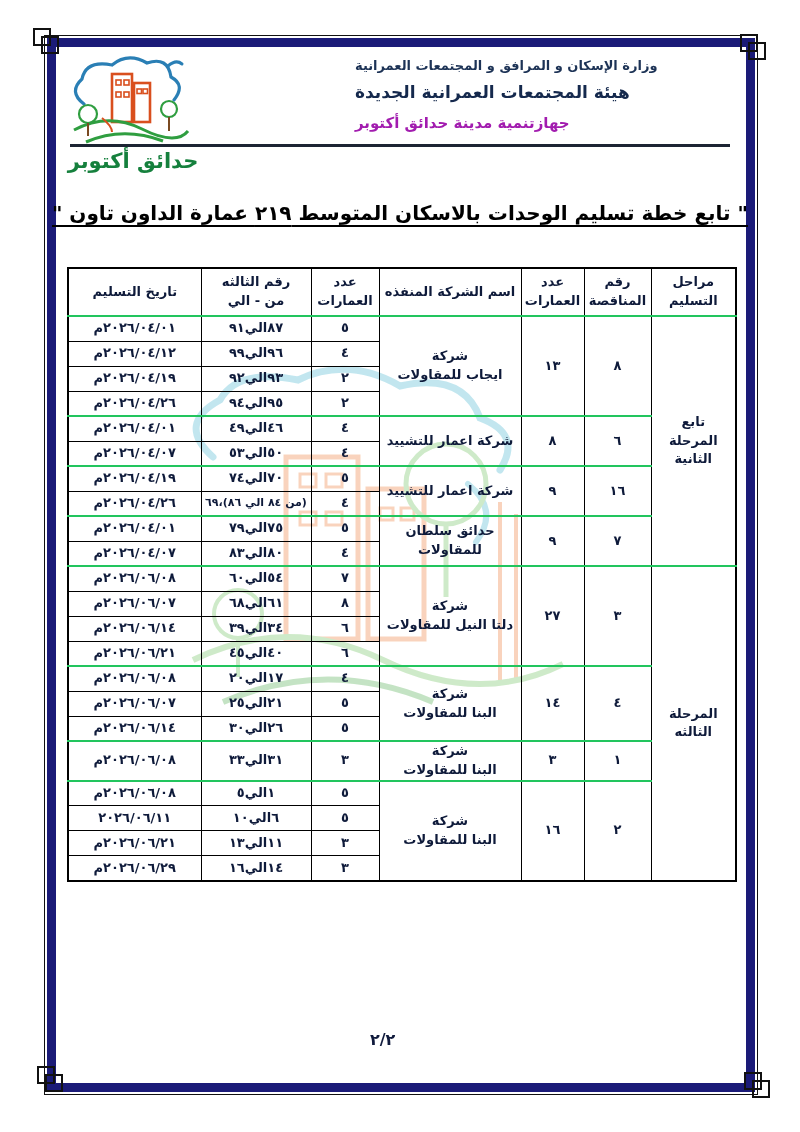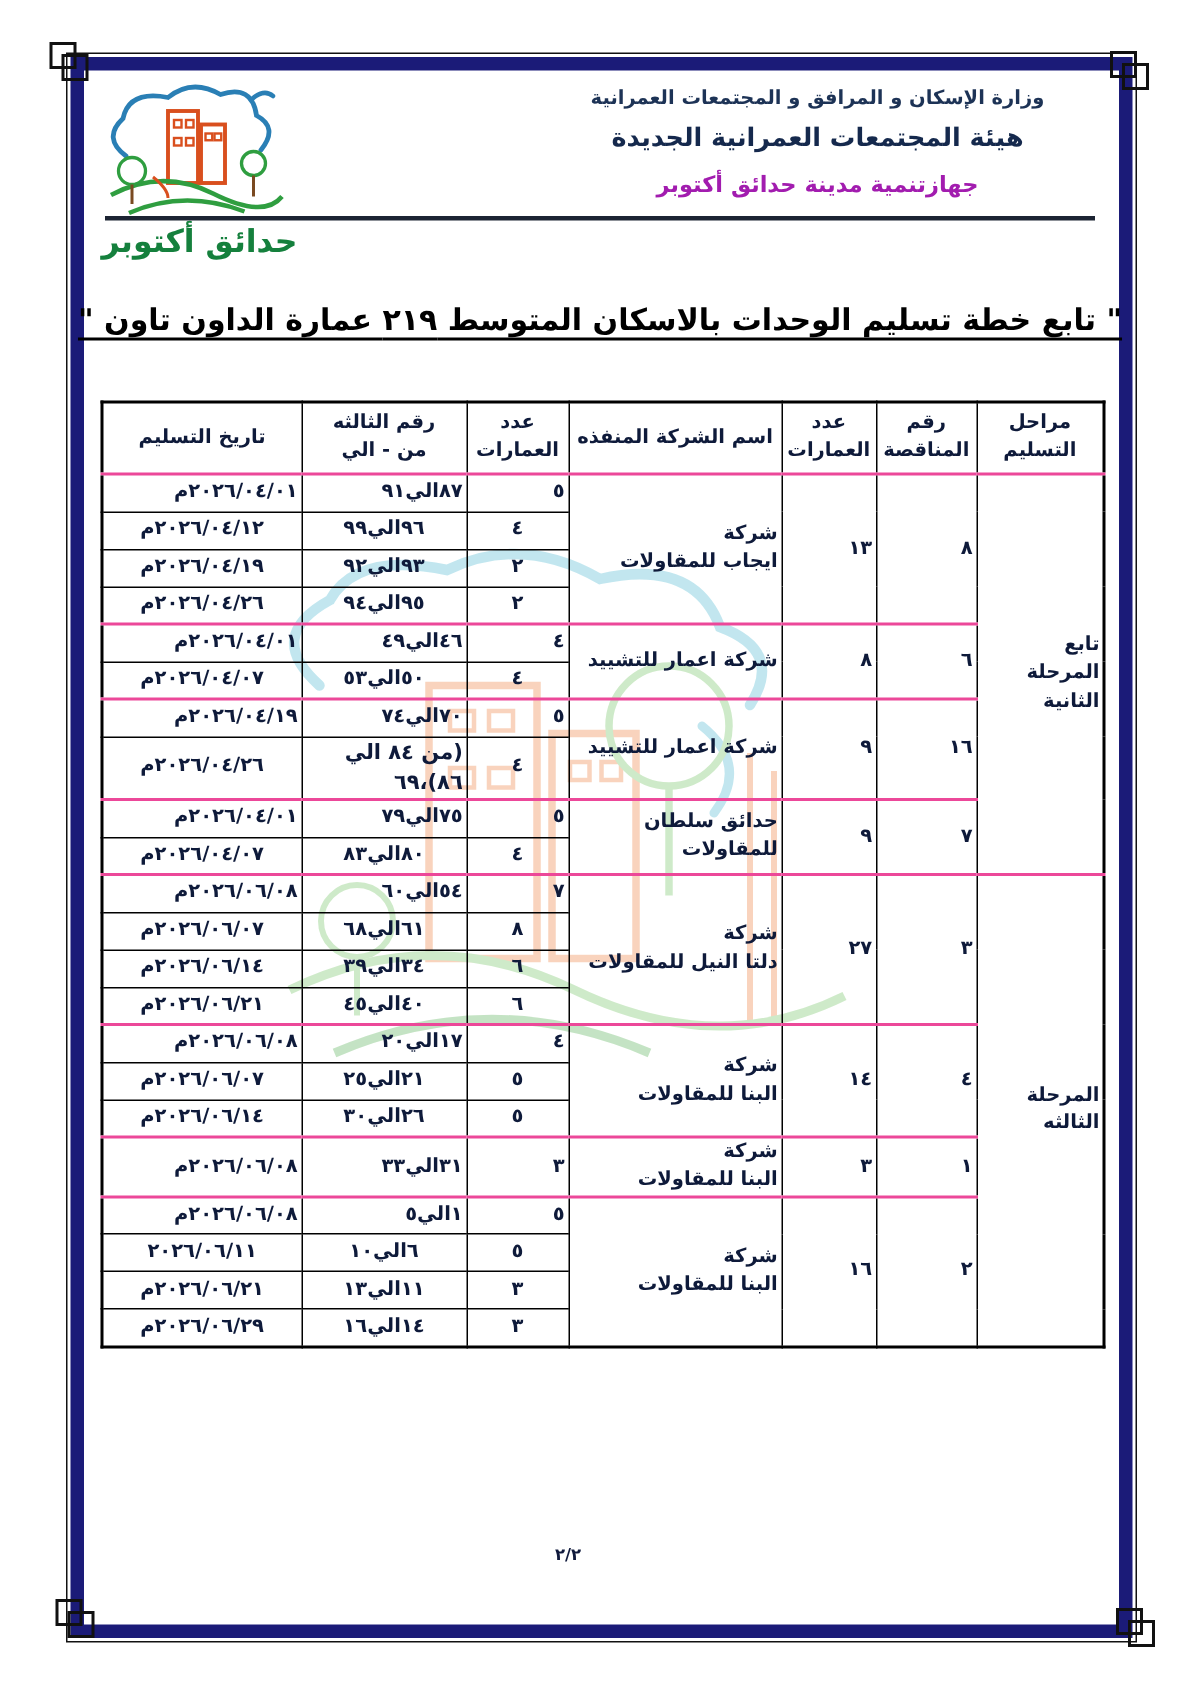--- a/index.html
+++ b/index.html
@@ -12,21 +12,21 @@
   .corner::before,.corner::after{content:"";position:absolute;border:2px solid #111;background:transparent;}
   .corner::before{left:0;top:0;width:14px;height:14px;}
   .corner::after{left:8px;top:8px;width:14px;height:14px;}
   .c-tl{left:33px;top:28px;} .c-tr{left:740px;top:34px;}
   .c-bl{left:37px;top:1066px;} .c-br{left:744px;top:1072px;}
 
   
   .logo{position:absolute;left:68px;top:52px;}
   .brand{position:absolute;left:58px;top:149px;width:150px;text-align:center;
          font-size:21px;font-weight:bold;color:#15803d;letter-spacing:1px;}
-  .header-text{position:absolute;left:355px;top:58px;width:380px;text-align:center;}
+  .header-text{position:absolute;left:355px;top:58px;width:380px;text-align:left;}
   .h-line1{font-size:13px;font-weight:bold;color:#1d3356;margin-bottom:9px;}
   .h-line2{font-size:17px;font-weight:bold;color:#15294d;margin-bottom:12px;}
   .h-line3{font-size:15px;font-weight:bold;color:#a21caf;}
   .divider{position:absolute;left:70px;top:144px;width:660px;height:3px;background:#1c2433;}
 
   
   .title{position:absolute;left:0;top:201px;width:100%;text-align:center;
          font-size:20px;font-weight:bold;color:#000;direction:rtl;}
   .title span{text-decoration:underline;text-decoration-thickness:2px;text-underline-offset:5px;}
 
@@ -36,26 +36,26 @@
   
   table.sched{position:absolute;left:67px;top:267px;width:668px;z-index:1;
         border-collapse:collapse;table-layout:fixed;direction:rtl;
         font-size:13px;font-weight:bold;color:#0e1a3a;background:transparent;}
   table.sched th,table.sched td{border:1px solid #000;text-align:center;vertical-align:middle;
         padding:0 2px;white-space:pre-line;line-height:1.45;background:transparent;}
   table.sched{border:2px solid #000;}
   table.sched thead tr{height:48px;}
   table.sched tbody tr{height:25px;}
   table.sched tbody tr.tall{height:36px;}
-  table.sched tbody tr.group-start td{border-top:2px solid #ec4899;text-align:right;}
-  td.range-cell.small{font-size:14px;letter-spacing:-0.2px;text-align:right;}
+  table.sched tbody tr.group-start td{border-top:2px solid #22c55e;}
+  td.range-cell.small{font-size:11px;letter-spacing:-0.2px;}
   td.stage-cell{font-size:13px;line-height:1.6;}
   td.company-cell{line-height:1.5;}
 
-  .page-number{position:absolute;left:370px;top:1030px;font-size:11px;font-weight:bold;
+  .page-number{position:absolute;left:370px;top:1030px;font-size:16px;font-weight:bold;
         color:#101a3c;direction:rtl;}
 </style>
 </head>
 <body>
 
 <div class="page">
 
   <div class="frame"></div>
   <div class="corner c-tl"></div>
   <div class="corner c-tr"></div>

